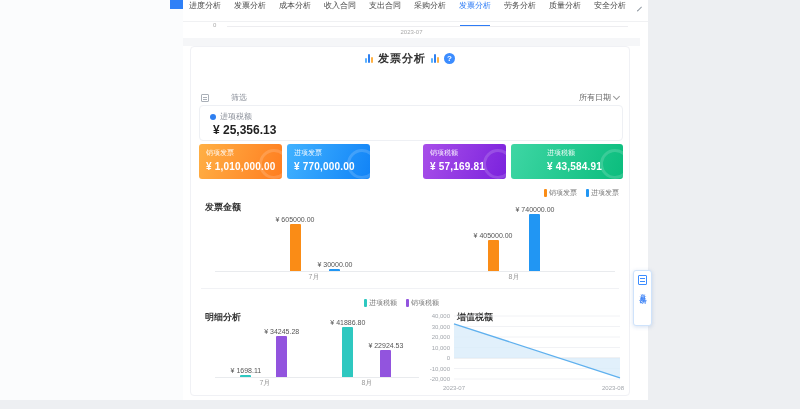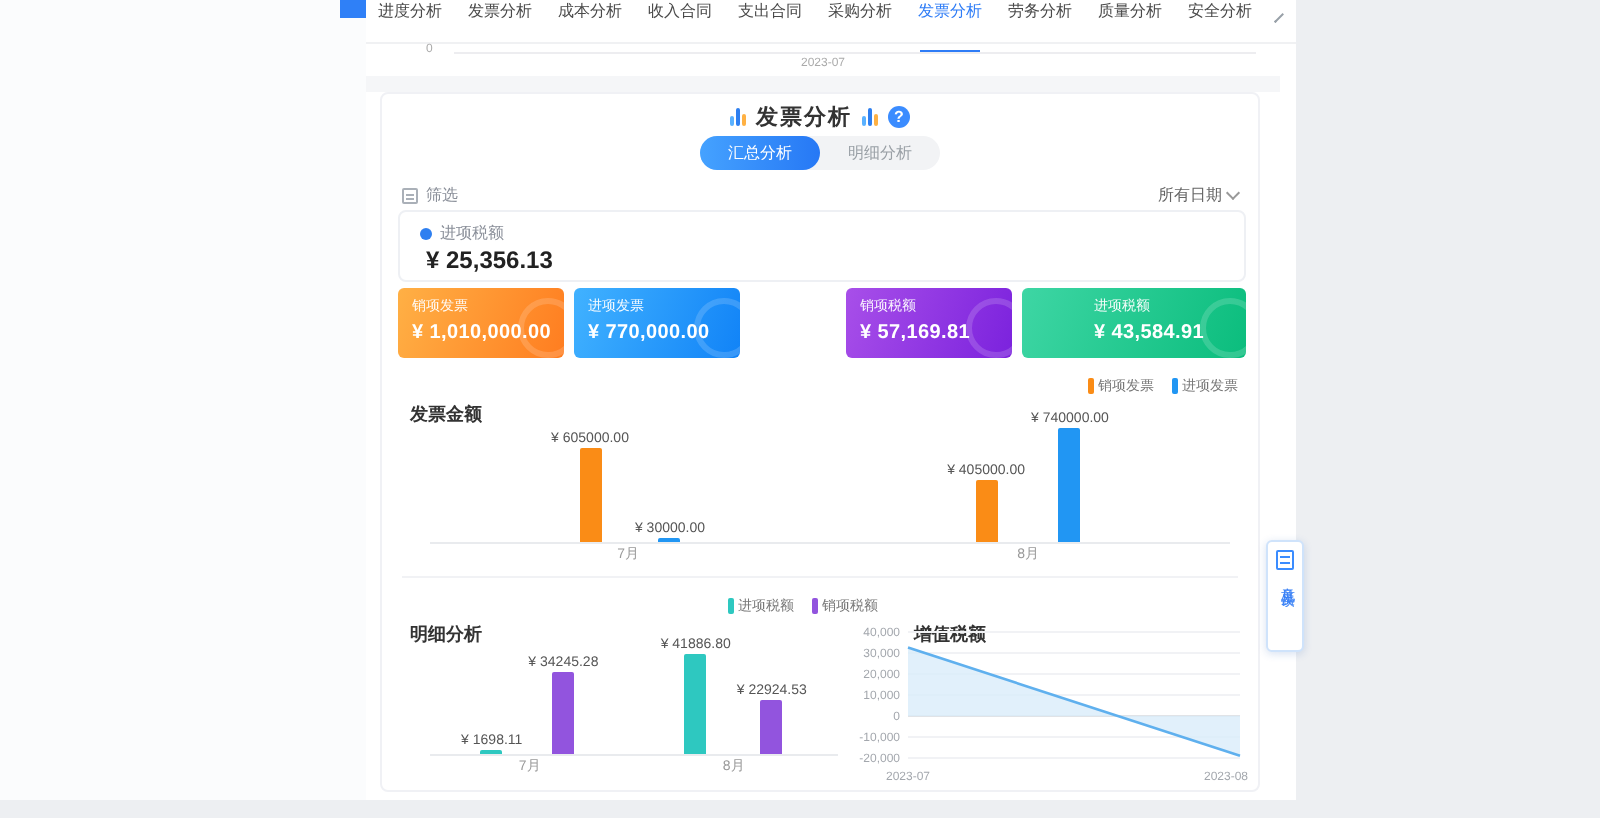--- a/index.html
+++ b/index.html
@@ -34,21 +34,21 @@
   .mini-bars i:nth-child(2){height:9px;background:#2e7ff0}
   .mini-bars i:nth-child(3){height:6px;background:#ffb143}
   .help-circle{width:11px;height:11px;border-radius:50%;background:#3b8cff;color:#fff;
        font-size:8px;line-height:11px;text-align:center;font-weight:bold;cursor:pointer}
   .view-toggle{position:absolute;top:21px;left:50%;transform:translateX(-50%);display:flex;
        background:#f2f3f5;border-radius:9px;height:17px}
   .pill{width:60px;font-size:8px;line-height:17px;text-align:center;color:#9aa0a6;border-radius:9px;cursor:pointer}
   .pill.active{background:linear-gradient(90deg,#45a2ff,#2678f5);color:#fff}
   .filter-row{position:absolute;top:44px;left:10px;right:10px;height:13px;display:flex;
        justify-content:space-between;align-items:center}
-  .filter-left{display:flex;align-items:center;gap:4px;font-size:8px;color:#8a8f99;cursor:pointer}
+  .filter-left{display:flex;align-items:center;gap:22px;font-size:8px;color:#8a8f99;cursor:pointer}
   .filter-icon{width:8px;height:8px;border:1px solid #aab0b8;border-radius:1px;position:relative}
   .filter-icon::before{content:"";position:absolute;left:1px;right:1px;top:2px;height:1px;background:#aab0b8}
   .filter-icon::after{content:"";position:absolute;left:1px;right:1px;top:4px;height:1px;background:#aab0b8}
   .date-range{display:flex;align-items:center;gap:3px;font-size:8px;color:#666;cursor:pointer}
   .caret{width:5px;height:5px;border-right:1px solid #999;border-bottom:1px solid #999;
        transform:rotate(45deg);margin-top:-2px}
   
   .kpi-card{position:absolute;top:58px;left:8px;width:424px;height:36px;border:1px solid #eef0f4;border-radius:4px}
   .kpi-dot{position:absolute;left:10px;top:8px;width:6px;height:6px;border-radius:50%;background:#2e7ff0}
   .kpi-label{position:absolute;left:20px;top:5px;font-size:8px;color:#8a8f99}
@@ -129,25 +129,20 @@
           </span>
         <span class="page-title">发票分析</span>
         <span class="mini-bars">
             <i></i>
             <i></i>
             <i></i>
           </span>
         <span class="help-circle">?</span>
       </div>
 
-      <div class="view-toggle">
-
-      <div class="pill active">汇总分析</div>
-          <div class="pill">明细分析</div>
-        </div>
 
       <div class="filter-row">
         <div class="filter-left">
           <span class="filter-icon"></span>
           <span>筛选</span>
         </div>
         <div class="date-range">
           <span>所有日期</span>
           <span class="caret"></span>
         </div>

